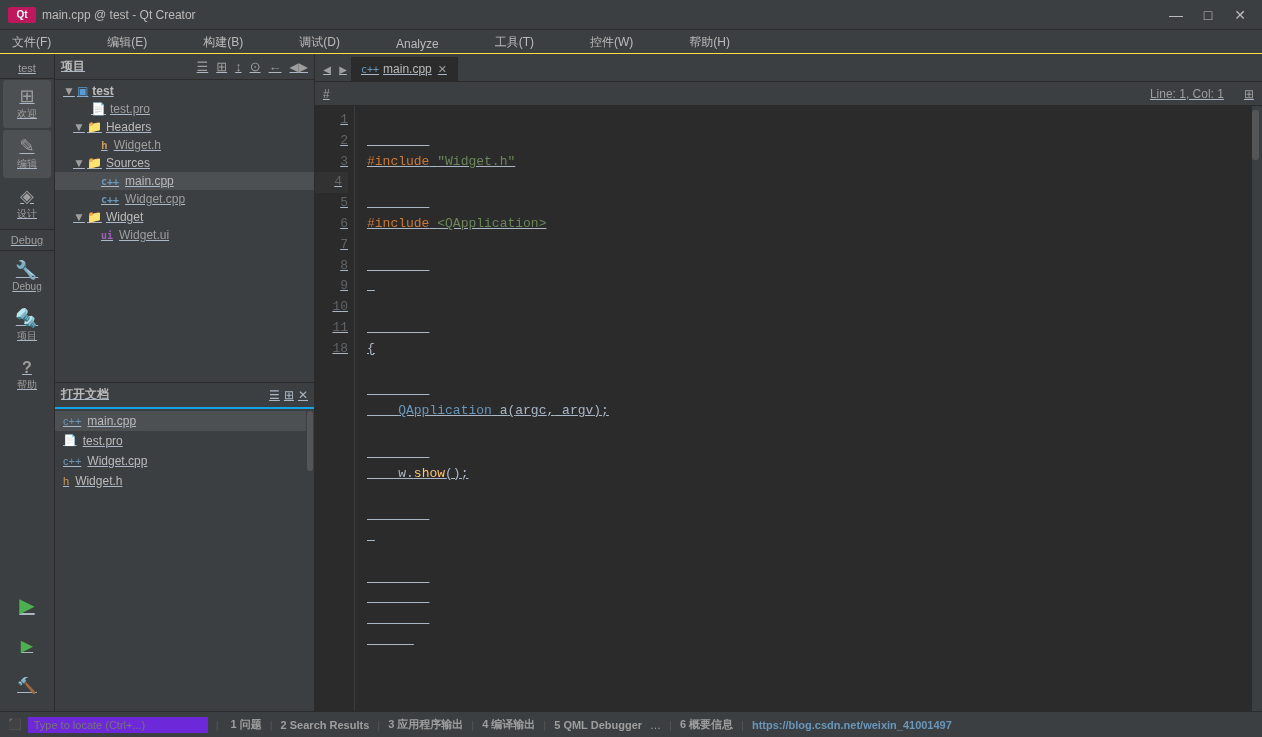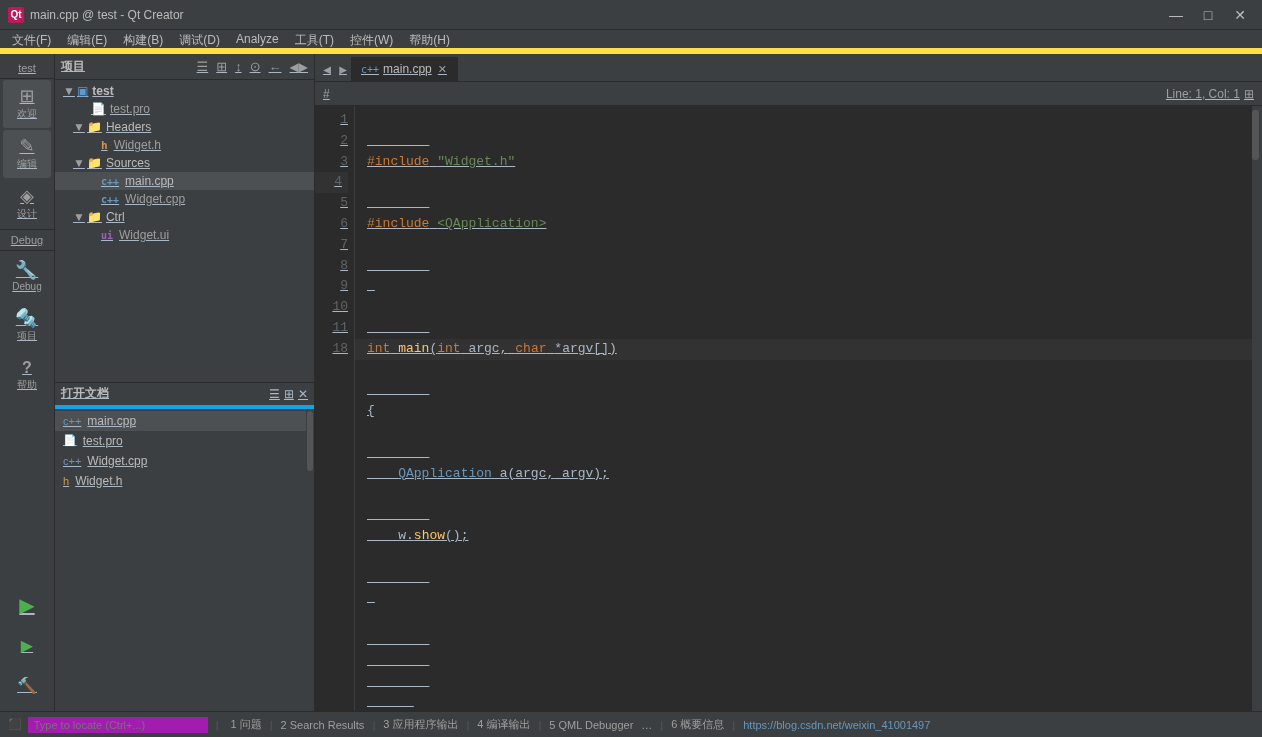--- a/index.html
+++ b/index.html
@@ -10,39 +10,40 @@
       background: #3c3f41;
       height: 30px;
       display: flex;
       align-items: center;
       padding: 0 8px;
       border-bottom: 1px solid #2b2b2b;
       color: #bbbbbb;
       font-size: 12px;
     }
     #title-bar .app-icon {
-      width: 16px; height: 16px; margin-right: 6px;
+      width: 28px; height: 16px; margin-right: 6px;
       background: #be185d; border-radius: 2px; display: inline-flex; align-items: center; justify-content: center;
       font-size: 10px; color: white; font-weight: bold;
     }
     #title-bar .title-text { flex: 1; }
     #title-bar .win-controls { display: flex; gap: 4px; }
     #title-bar .win-btn {
       width: 28px; height: 20px; display: flex; align-items: center; justify-content: center;
       cursor: pointer; color: #bbbbbb; font-size: 14px;
     }
 
     
     #menu-bar {
       background: #3c3f41;
       height: 24px;
       display: flex;
-      align-items: flex-start;
-      border-bottom: 6px solid #fde047;
+      align-items: flex-end;
+      border-bottom: 1px solid #fde047;
       padding: 0 4px;
+      gap: 40px;
     }
     #menu-bar .menu-item {
       padding: 2px 8px;
       cursor: pointer;
       color: #bbbbbb;
       font-size: 12px;
     }
 
     
     #main-layout {
@@ -116,21 +117,21 @@
       height: 50%;
       display: flex;
       flex-direction: column;
     }
     #open-docs-header {
       height: 26px;
       background: #3c3f41;
       display: flex;
       align-items: center;
       padding: 0 6px;
-      border-bottom: 4px solid #0ea5e9;
+      border-bottom: 2px solid #0ea5e9;
     }
     #open-docs-header .panel-title { flex: 1; font-weight: bold; color: #bbbbbb; font-size: 12px; }
     #open-docs-header .header-icons { display: flex; gap: 4px; }
     #open-docs-list { flex: 1; overflow-y: auto; padding: 2px 0; }
     .doc-item {
       display: flex; align-items: center;
       padding: 3px 8px; cursor: pointer; color: #bbbbbb; font-size: 12px;
     }
     .doc-item.selected { background: #4c5052; }
     .doc-item .doc-icon { margin-right: 6px; font-size: 11px; color: #6897bb; }
@@ -172,21 +173,21 @@
       background: #3c3f41;
       display: flex;
       align-items: center;
       padding: 0 8px;
       border-bottom: 1px solid #2b2b2b;
       font-size: 12px;
       color: #9e9e9e;
       justify-content: space-between;
     }
     #editor-toolbar .toolbar-left { display: flex; align-items: center; gap: 4px; }
-    #editor-toolbar .toolbar-right { display: flex; align-items: center; gap: 4px; }
+    #editor-toolbar .toolbar-right { display: flex; align-items: center; gap: 20px; }
 
     #code-editor {
       flex: 1;
       display: flex;
       overflow: hidden;
       background: #2b2b2b;
       font-family: 'Consolas', 'Courier New', monospace;
       font-size: 13px;
     }
     #line-numbers {
@@ -217,21 +218,21 @@
     
     #editor-scrollbar {
       width: 10px;
       background: #3c3f41;
     }
     .scrollbar-thumb {
       width: 6px; margin: 0 2px;
       background: #616161; border-radius: 3px;
       height: 40px;
     }
-    .status-item { cursor: pointer; padding: 2px 4px; }
+    .status-item { cursor: pointer; padding: 2px 4px; font-weight: bold; }
 
     
     #status-bar {
       height: 26px;
       background: #3c3f41;
       display: flex;
       align-items: center;
       padding: 0 8px;
       border-top: 1px solid #2b2b2b;
       font-size: 11px;
@@ -408,21 +409,21 @@
             <span class="indent" style="width:28px;"></span>
             <span class="expand-arrow"></span>
             <span class="file-icon" style="color:#6897bb; font-size:10px; font-weight:bold; font-family:monospace;">c++</span>
             <span class="item-name" style="color:#9e9e9e; margin-left:2px;">Widget.cpp</span>
           </div>
 
           <div class="tree-item">
             <span class="indent" style="width:14px;"></span>
             <span class="expand-arrow">▼</span>
             <span class="file-icon" style="color:#5fba7d;">📁</span>
-            <span class="item-name" style="color:#bbbbbb;">Ctrl</span>
+            <span class="item-name" style="color:#bbbbbb;">Widget</span>
           </div>
 
           <div class="tree-item">
             <span class="indent" style="width:28px;"></span>
             <span class="expand-arrow"></span>
             <span class="file-icon" style="color:#9e5fba; font-size:10px; font-weight:bold; font-family:monospace;">ui</span>
             <span class="item-name" style="color:#9e9e9e; margin-left:2px;">Widget.ui</span>
           </div>
 
         </div>
@@ -502,42 +503,41 @@
         <div>8</div>
         <div>9</div>
         <div>10</div>
         <div>11</div>
         <div>18</div>
       </div>
       <div id="code-content" style="font-family: Consolas, 'Courier New', monospace; font-size:13px; line-height:1.6; color:#a9b7c6; padding:4px 12px;">
         <div><span class="kw">#include</span> <span class="str">"Widget.h"</span></div>
         <div><span class="kw">#include</span> <span class="str">&lt;QApplication&gt;</span></div>
         <div>&nbsp;</div>
-        <div style="background:#323232; margin:0 -12px; padding:0 12px;"><span class="kw">int</span> <span class="fn">main</span><span class="punct">(</span><span class="kw">int</span> argc<span class="punct">,</span> <span class="kw">char</span> <span class="punct">*</span>argv<span class="punct">[])</span></div>
         <div><span class="punct">{</span></div>
         <div>    <span class="obj">QApplication</span> a<span class="punct">(</span>argc<span class="punct">,</span> argv<span class="punct">);</span></div>
         <div>    w<span class="punct">.</span><span class="fn">show</span><span class="punct">();</span></div>
         <div>&nbsp;</div>
         
         
         
       </div>
 
       <div id="editor-scrollbar" style="width:10px; background:#3c3f41; position:relative;">
         <div class="scrollbar-thumb" style="position:absolute; top:4px; right:1px; width:7px; height:50px; background:#555; border-radius:3px;"></div>
       </div>
     </div>
 
   </div>
 
 </div>
 
 <div id="status-bar" style="height:26px; background:#3c3f41; display:flex; align-items:center; padding:0 8px; border-top:1px solid #2b2b2b; font-size:11px; color:#9e9e9e; gap:0;">
   <span style="margin-right:6px; color:#9e9e9e;">⬛</span>
-  <input type="text" style="background: #a21caf; border: none; color: rgb(187, 187, 187); padding: 2px 6px; font-size: 11px; width: 180px; outline: none;" placeholder="Type to locate (Ctrl+...)">
+  <input type="text" style="background: #6d28d9; border: none; color: rgb(187, 187, 187); padding: 2px 6px; font-size: 11px; width: 180px; outline: none;" placeholder="Type to locate (Ctrl+...)">
   <span style="margin:0 8px; color:#555;">|</span>
   <span class="status-item">1 问题</span>
   <span style="margin:0 4px; color:#555;">|</span>
   <span class="status-item">2 Search Results</span>
   <span style="margin:0 4px; color:#555;">|</span>
   <span class="status-item">3 应用程序输出</span>
   <span style="margin:0 4px; color:#555;">|</span>
   <span class="status-item">4 编译输出</span>
   <span style="margin:0 4px; color:#555;">|</span>
   <span class="status-item">5 QML Debugger</span>

